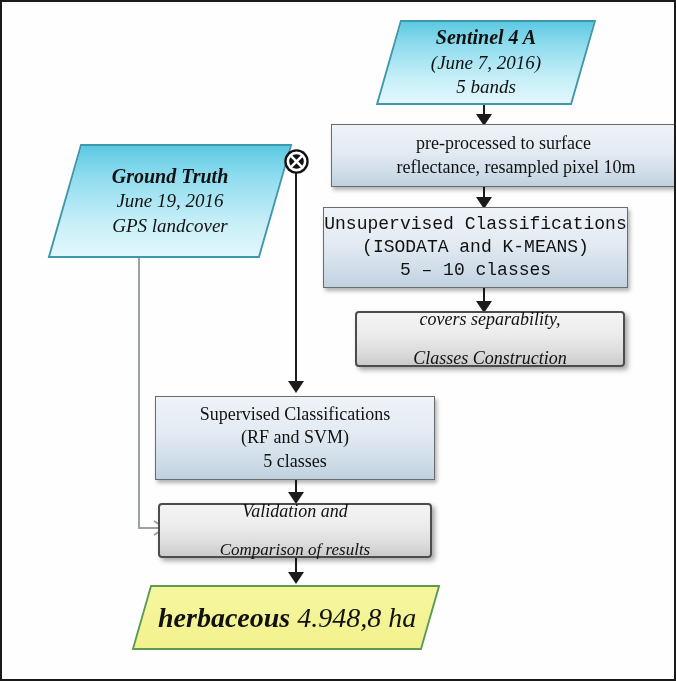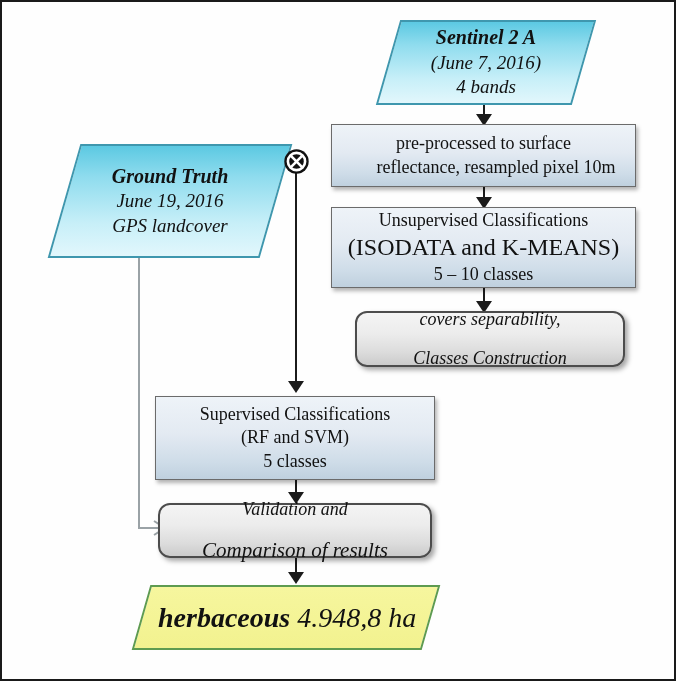--- a/index.html
+++ b/index.html
@@ -82,21 +82,21 @@
   
   .rect {
     border: 1px solid #6b6b6b;
     background: linear-gradient(to bottom, #eef3f8 0%, #e3eaf2 45%, #cedce8 80%, #bfd0de 100%);
     box-shadow: 2px 3px 4px rgba(0,0,0,0.30);
   }
 
   
   .round {
     border: 2px solid #4c4c4c;
-    border-radius: 12px;
+    border-radius: 4px;
     background: linear-gradient(to bottom, #f4f4f4 0%, #ececec 40%, #dcdcdc 75%, #cbcbcb 100%);
     box-shadow: 3px 3px 5px rgba(0,0,0,0.35);
     gap: 16px;
   }
 
   
   .b-i { font-weight: bold; font-style: italic; }
   .i   { font-style: italic; }
   .n   { font-style: normal; }
 
@@ -162,34 +162,34 @@
 
   <div class="vline grey" style="left:138px; top:240px; height:289px;"></div>
   <div class="hline" style="left:138px; top:527px; width:24px;"></div>
   <svg class="arrow-open-right" style="left:150px; top:518px;" width="20" height="20" viewBox="0 0 20 20">
     <polyline points="4,3 15,10 4,17" fill="none" stroke="#9aa2a6" stroke-width="2"></polyline>
   </svg>
 
   <div class="node para cyan" style="left:388px; top:20px; width:196px; height:85px;">
     <div class="skin"></div>
     <div class="txt">
-      <span class="line b-i" style="font-size:20px;">Sentinel 2 A</span>
+      <span class="line b-i" style="font-size:20px;">Sentinel 4 A</span>
       <span class="line i" style="font-size:19px;">(June 7, 2016)</span>
-      <span class="line i" style="font-size:19px;">4 bands</span>
+      <span class="line i" style="font-size:19px;">5 bands</span>
     </div>
   </div>
 
-  <div class="node rect" style="left:331px; top:124px; width:305px; height:63px;">
+  <div class="node rect" style="left:331px; top:124px; width:345px; height:63px;">
     <span class="line n" style="font-size:18px;">pre-processed to surface</span>
     <span class="line n" style="font-size:18px;margin-left:25px;">reflectance, resampled pixel  10m</span>
   </div>
 
-  <div class="node rect" style="left:331px; top:207px; width:305px; height:81px;">
+  <div class="node rect" style="left:323px; top:207px; width:305px; height:81px;font-family:Liberation Mono, monospace;">
     <span class="line n" style="font-size:18px;">Unsupervised Classifications</span>
-    <span class="line n" style="font-size:24px;text-align:center;">(ISODATA and K-MEANS)</span>
+    <span class="line n" style="font-size:18px;text-align:center;">(ISODATA and K-MEANS)</span>
     <span class="line n" style="font-size:18px;">5 – 10 classes</span>
   </div>
 
   <div class="node round" style="left:355px; top:311px; width:270px; height:56px;">
     <span class="line i" style="font-size:18px;">covers separability,</span>
     <span class="line i" style="font-size:18px;">Classes Construction</span>
   </div>
 
   <div class="node para cyan" style="left:64px; top:144px; width:212px; height:114px;">
     <div class="skin"></div>
@@ -210,21 +210,21 @@
   </div>
 
   <div class="node rect" style="left:155px; top:396px; width:280px; height:84px;">
     <span class="line n" style="font-size:18px;">Supervised Classifications</span>
     <span class="line n" style="font-size:18px;">(RF and SVM)</span>
     <span class="line n" style="font-size:18px;">5 classes</span>
   </div>
 
   <div class="node round" style="left:158px; top:503px; width:274px; height:55px;">
     <span class="line i" style="font-size:18px;">Validation and</span>
-    <span class="line i" style="font-size:21px;">Comparison of results</span>
+    <span class="line i" style="font-size:17px;">Comparison of results</span>
   </div>
 
   <div class="node para yellow" style="left:141px; top:585px; width:290px; height:65px;">
     <div class="skin"></div>
     <div class="txt" style="align-items:flex-start; padding-left:34px;">
       <span class="line" style="font-size:28px;">
         <span class="b-i">herbaceous</span><span class="i"> 4.948,8 ha</span>
       </span>
     </div>
   </div>

